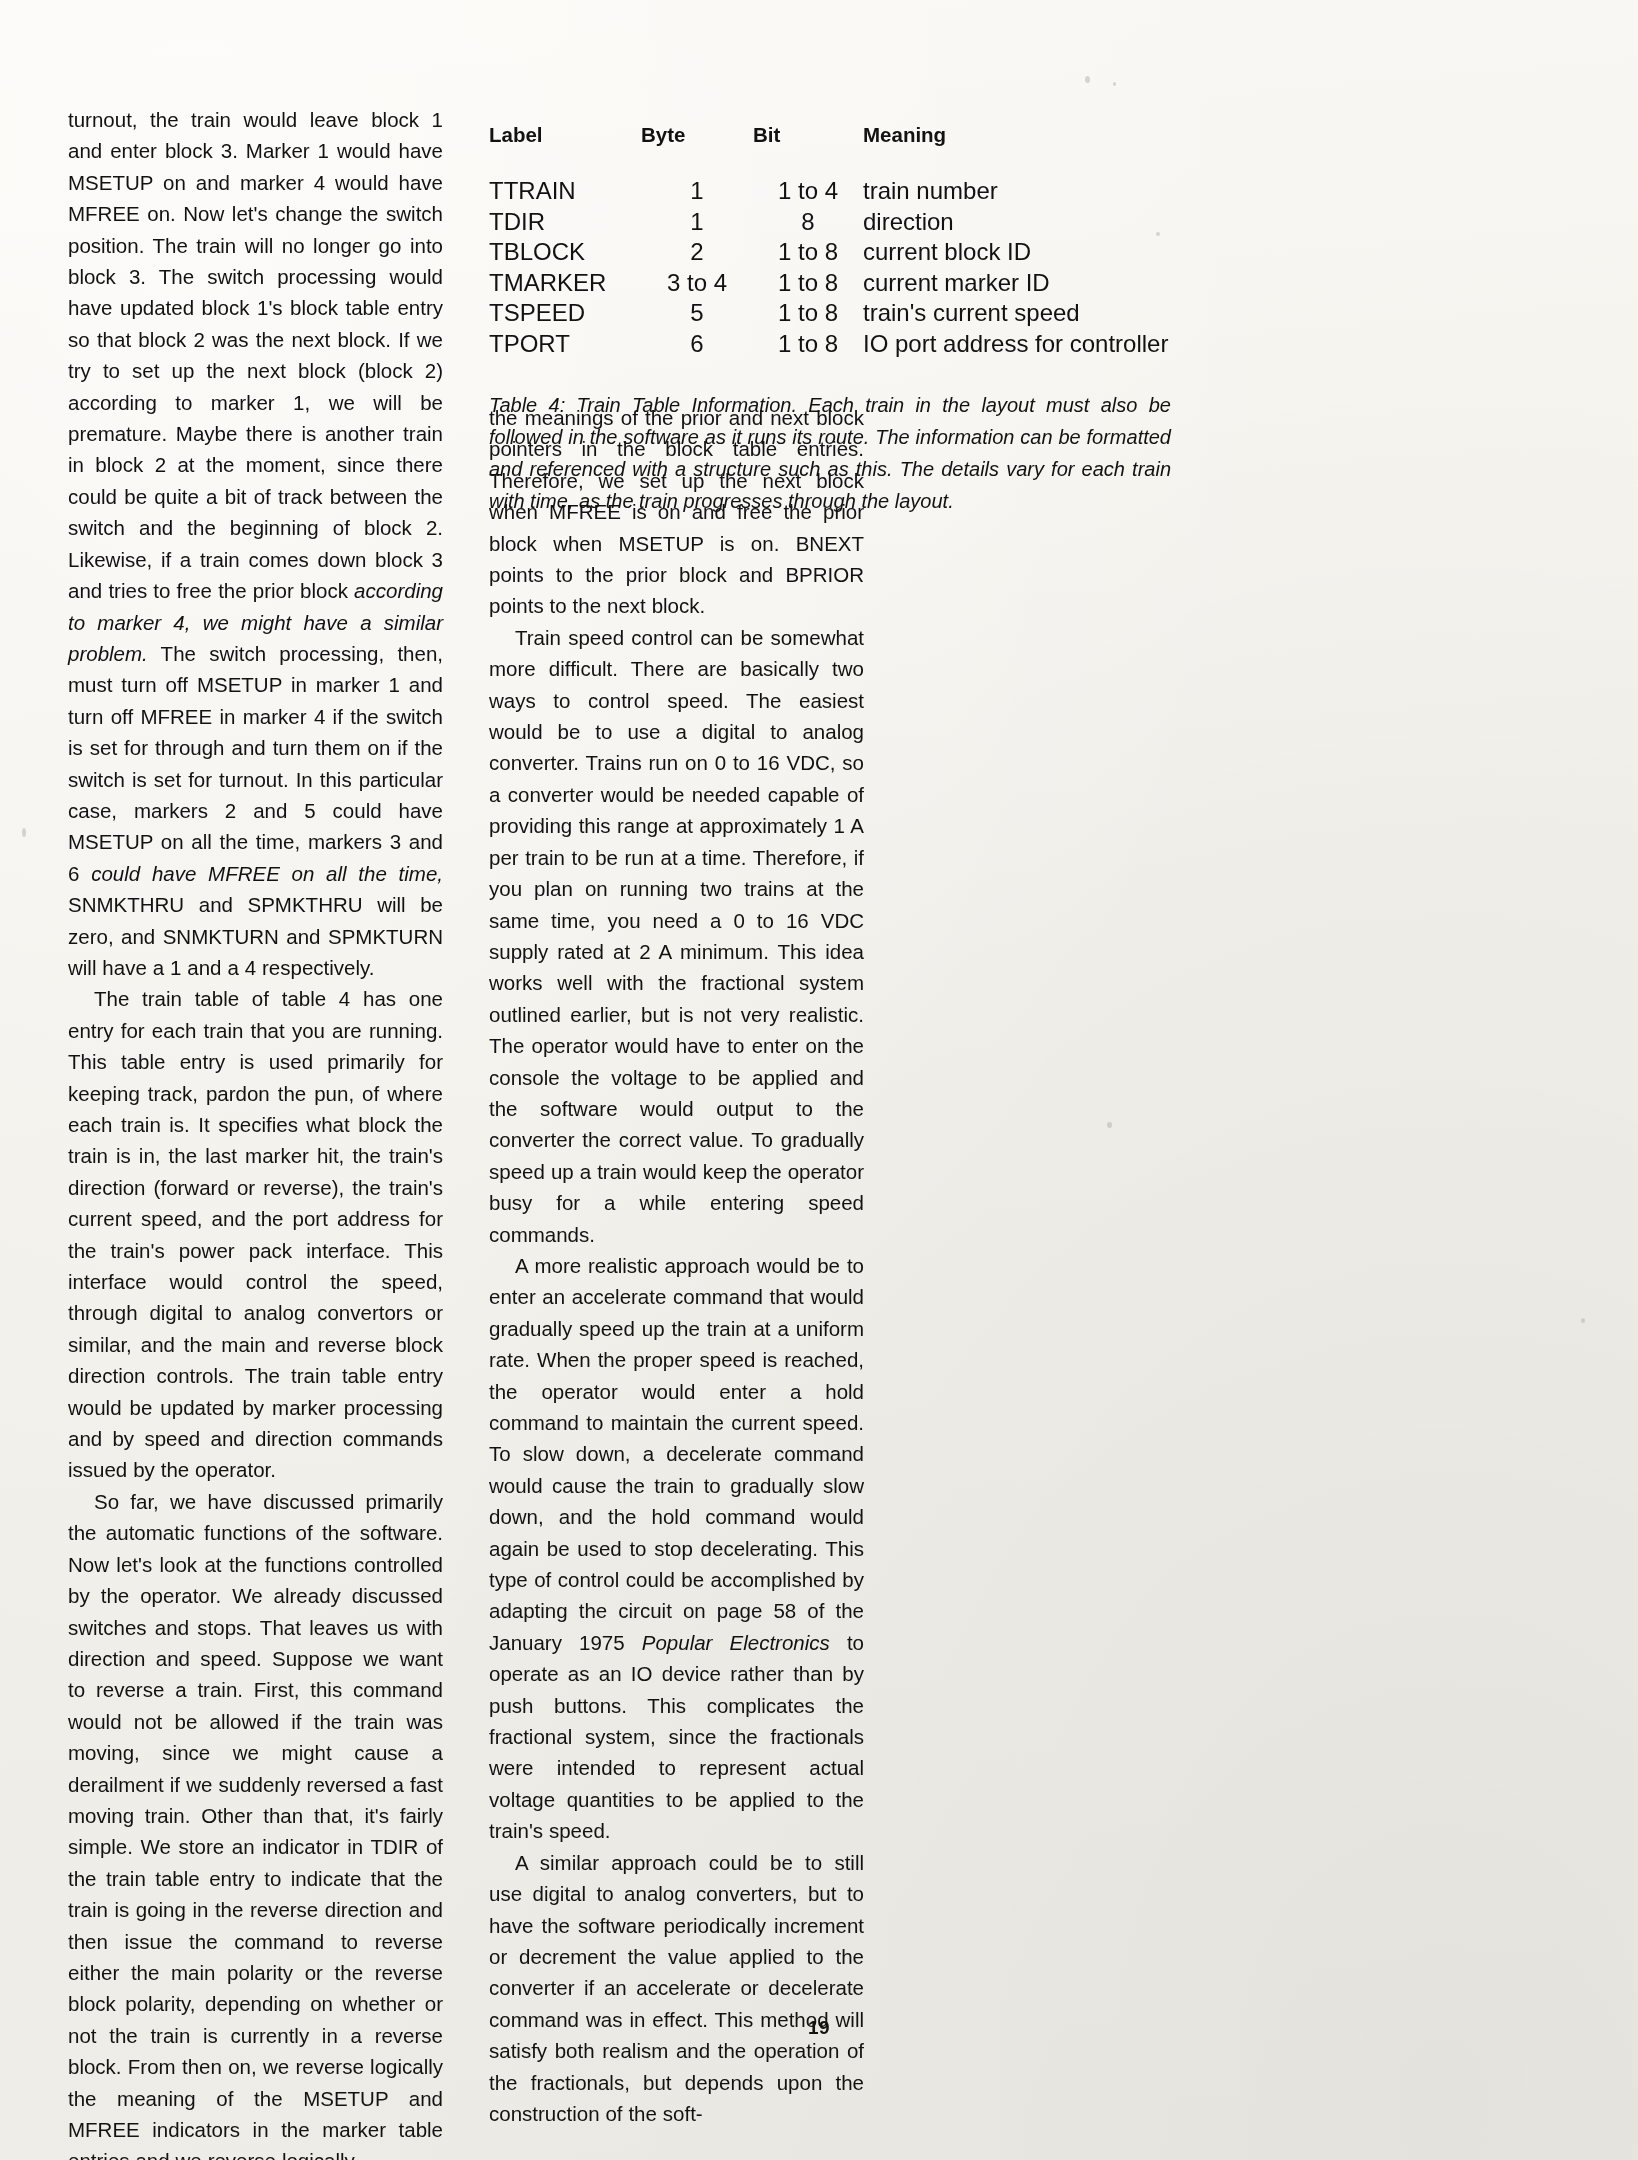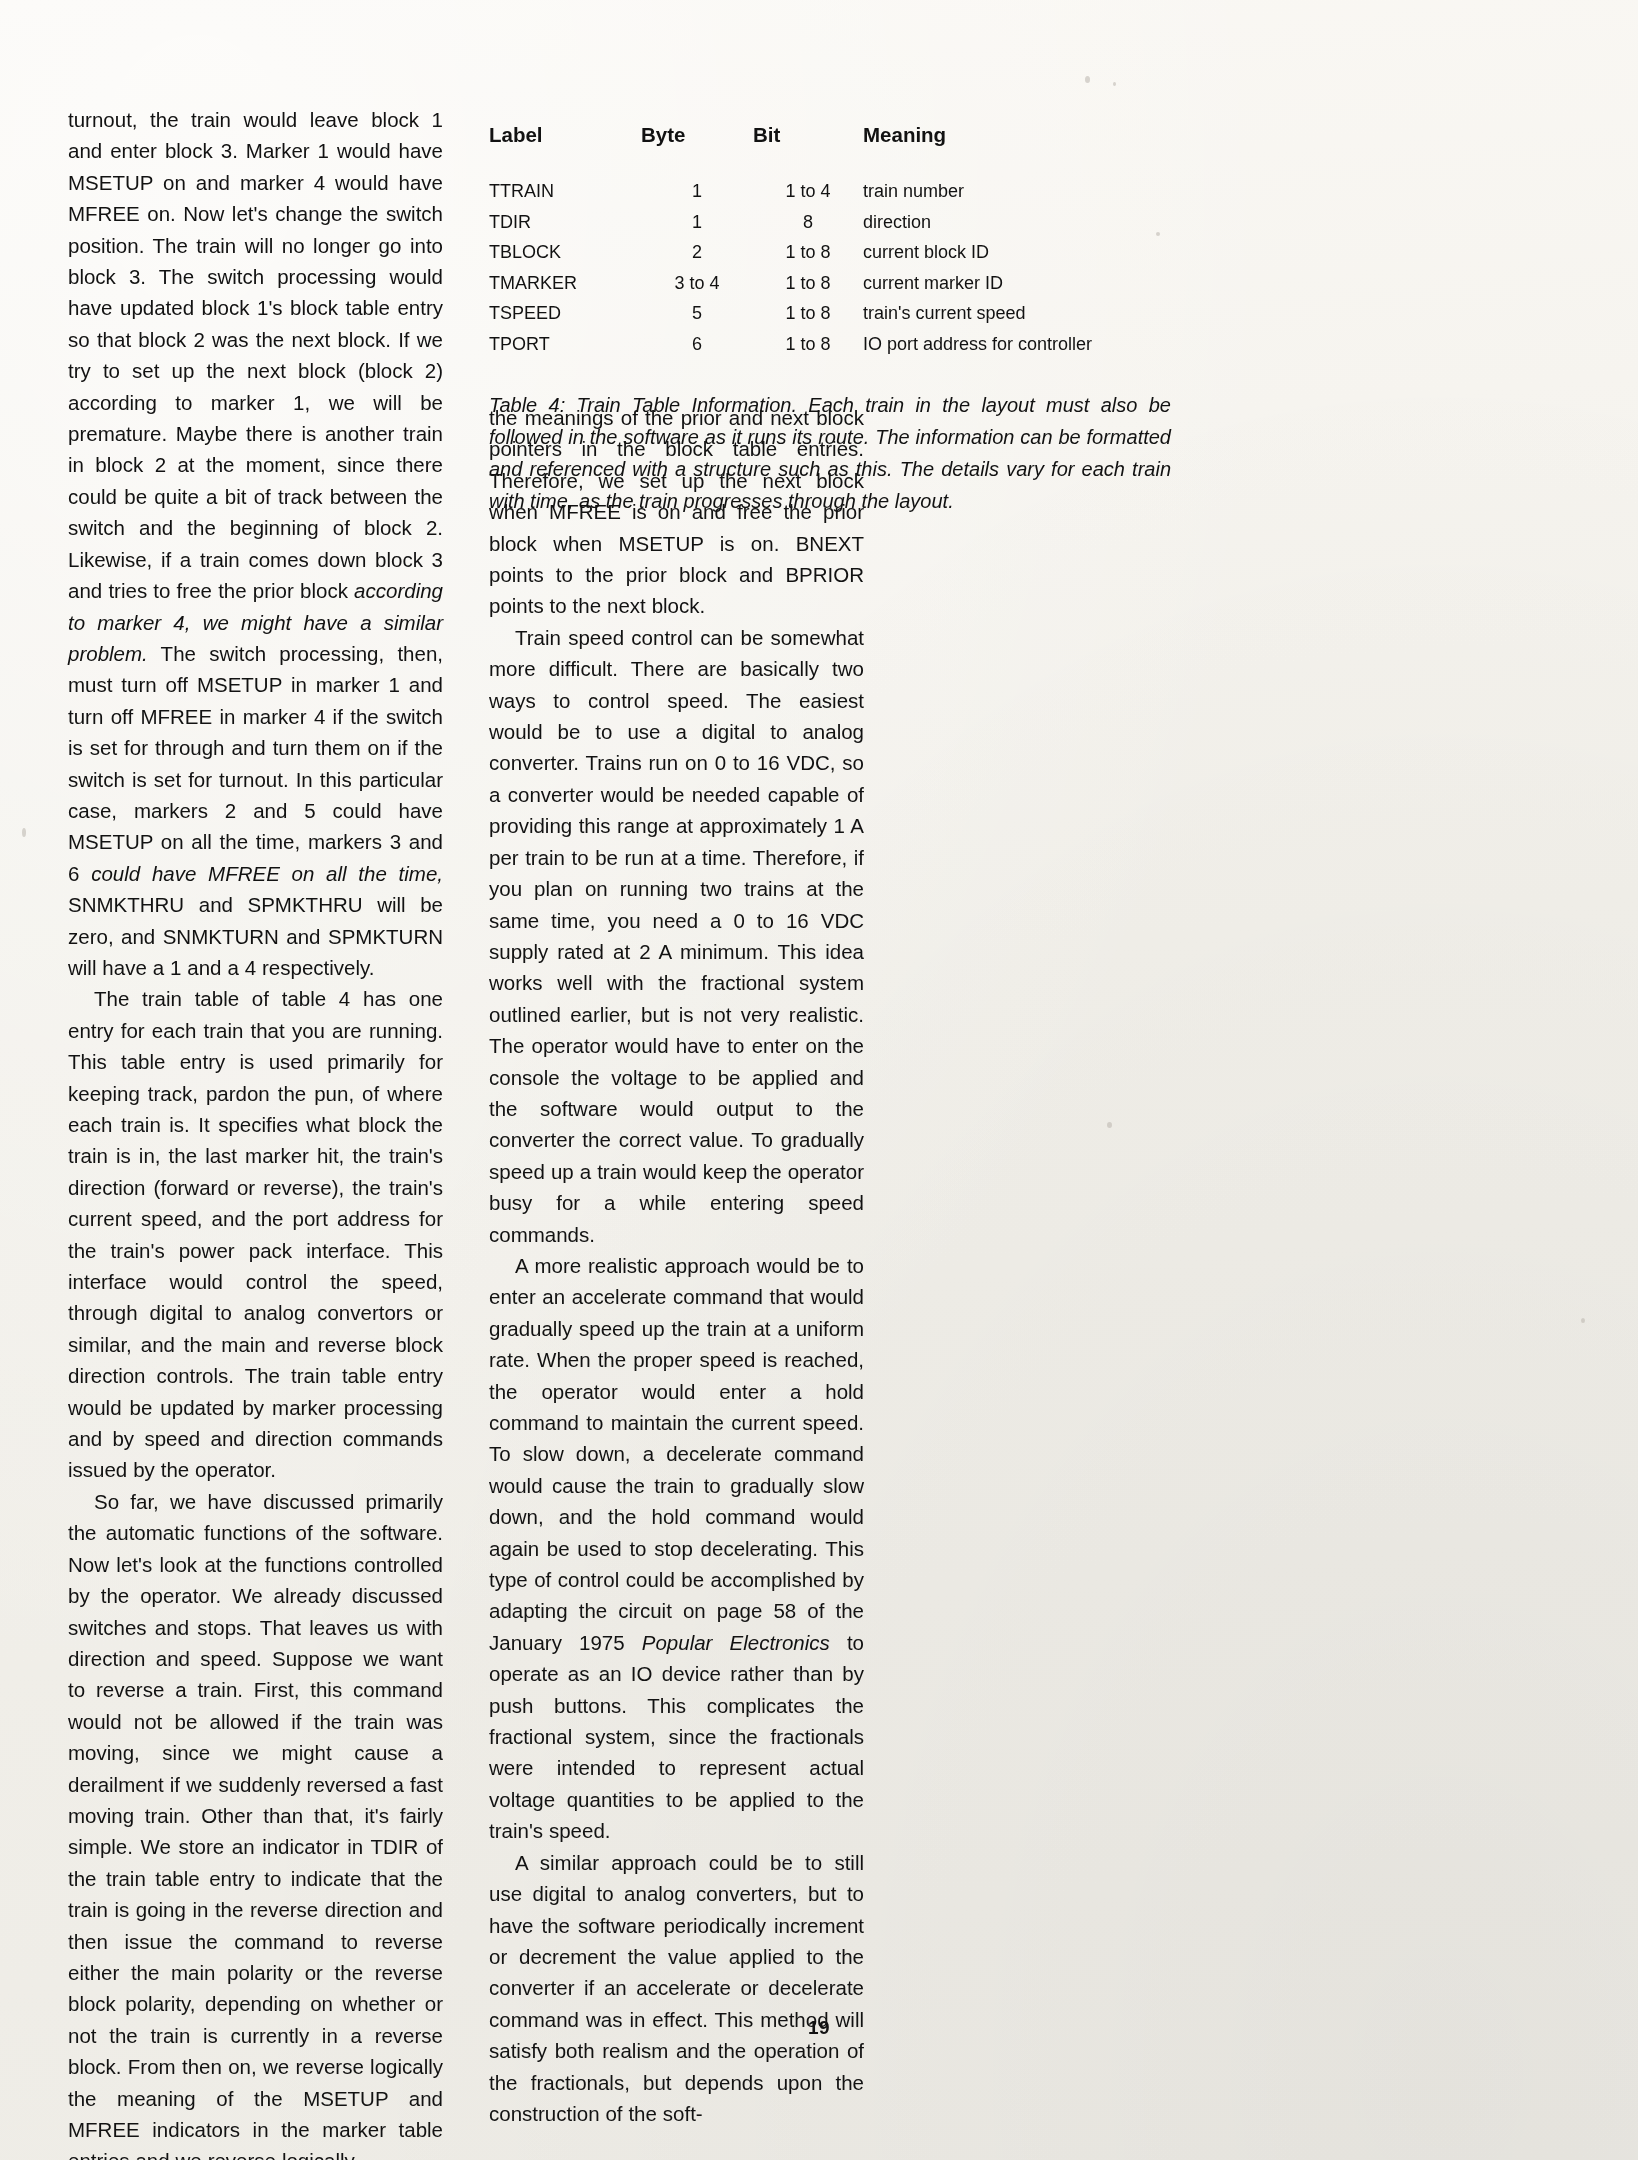--- a/index.html
+++ b/index.html
@@ -86,21 +86,21 @@
   .tbl th {
     font-weight: bold;
     text-align: left;
     padding: 0 0 26px 0;
     font-size: 20.5px;
     white-space: nowrap;
   }
   .tbl td {
     padding: 0;
     white-space: nowrap;
-    font-size: 18px;
+    font-size: 24px;
     line-height: 30.5px;
   }
   .c-label { width: 152px; }
   .c-byte  { width: 112px; text-align: center; }
   .c-bit   { width: 110px; text-align: center; }
   .c-mean  { padding-left: 14px; }
   .th-byte { text-align: center; }
   .th-bit  { text-align: center; margin-top: 32px; }
   .th-mean { padding-left: 14px; }
 

